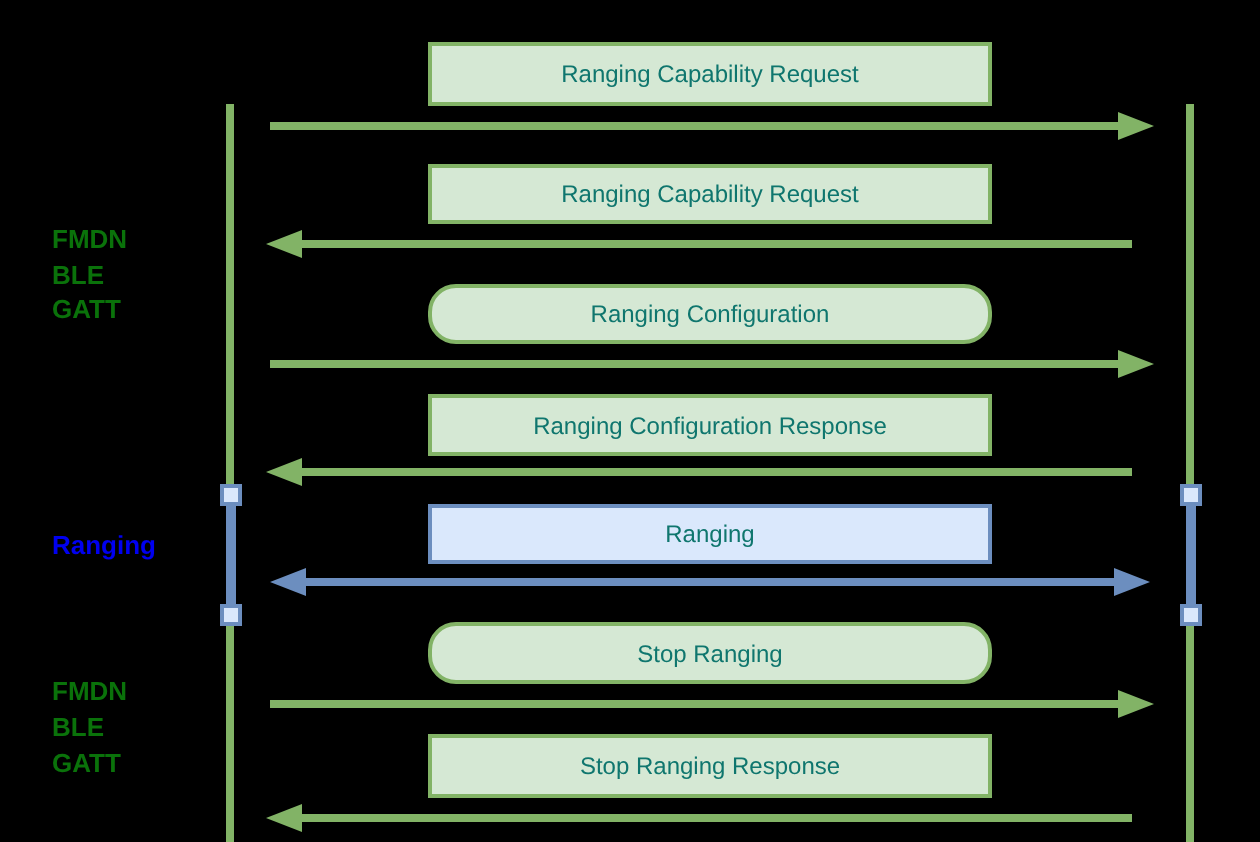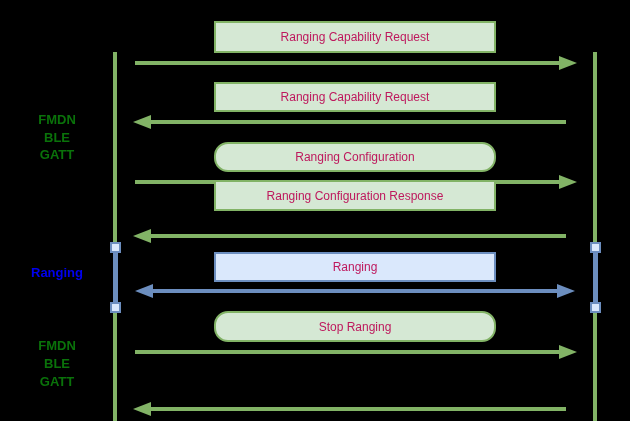--- a/index.html
+++ b/index.html
@@ -16,22 +16,21 @@
     position:relative;
     width:630px; height:421px;
     background:#000;
     overflow:hidden;
     font-family:"Liberation Sans","DejaVu Sans",sans-serif;
   }
 
   
   .side-label {
     position:absolute;
-    left:12px; width:90px;
-    text-align:center;
+    left:26px; width:90px;
     font-size:13px; font-weight:bold;
     line-height:17.5px;
     color:var(--green-text);
   }
   .side-label.blue-text { color:var(--blue-text); }
 
   
   .lifeline {
     position:absolute;
     top:52px; height:369px; width:4px;
@@ -50,21 +49,21 @@
     background:var(--blue-fill);
     border:2px solid var(--blue);
   }
 
   
   .msg-box {
     position:absolute;
     left:214px; width:282px;
     background:var(--green-fill);
     border:2px solid var(--green);
-    color:#be185d;
+    color:#0f766e;
     font-size:12px;
     display:flex; align-items:center; justify-content:center;
     white-space:nowrap;
   }
   .msg-box.blue { background:var(--blue-fill); border-color:var(--blue); }
 
   
   .arrow { position:absolute; height:14px; }
   .arrow .shaft { position:absolute; top:5px; height:4px; background:var(--green); }
   .arrow.right { left:135px; width:442px; }
@@ -126,37 +125,38 @@
     <div class="shaft"></div>
     <div class="head hl"></div>
   </div>
 
   <div class="msg-box" style="top:142px; height:30px;border-radius:14px;">Ranging Configuration</div>
   <div class="arrow right" style="top:175px;">
     <div class="shaft"></div>
     <div class="head hr"></div>
   </div>
 
-  <div class="msg-box" style="top:180px; height:31px;text-align:right;">Ranging Configuration Response</div>
+  <div class="msg-box" style="top:197px; height:31px;text-align:right;">Ranging Configuration Response</div>
   <div class="arrow left" style="top:229px;">
     <div class="shaft"></div>
     <div class="head hl"></div>
   </div>
 
   <div class="msg-box blue" style="top:252px; height:30px;">Ranging</div>
   <div class="arrow both blue" style="top:284px;">
     <div class="shaft"></div>
     <div class="head hl"></div>
     <div class="head hr"></div>
   </div>
 
   <div class="msg-box" style="top:311px; height:31px;border-radius:14px;">Stop Ranging</div>
   <div class="arrow right" style="top:345px;">
     <div class="shaft"></div>
     <div class="head hr"></div>
   </div>
 
+  <div class="msg-box" style="top:367px; height:32px;">Stop Ranging Response</div>
   <div class="arrow left" style="top:402px;">
     <div class="shaft"></div>
     <div class="head hl"></div>
   </div>
 
 </div>
 
 </body></html>

